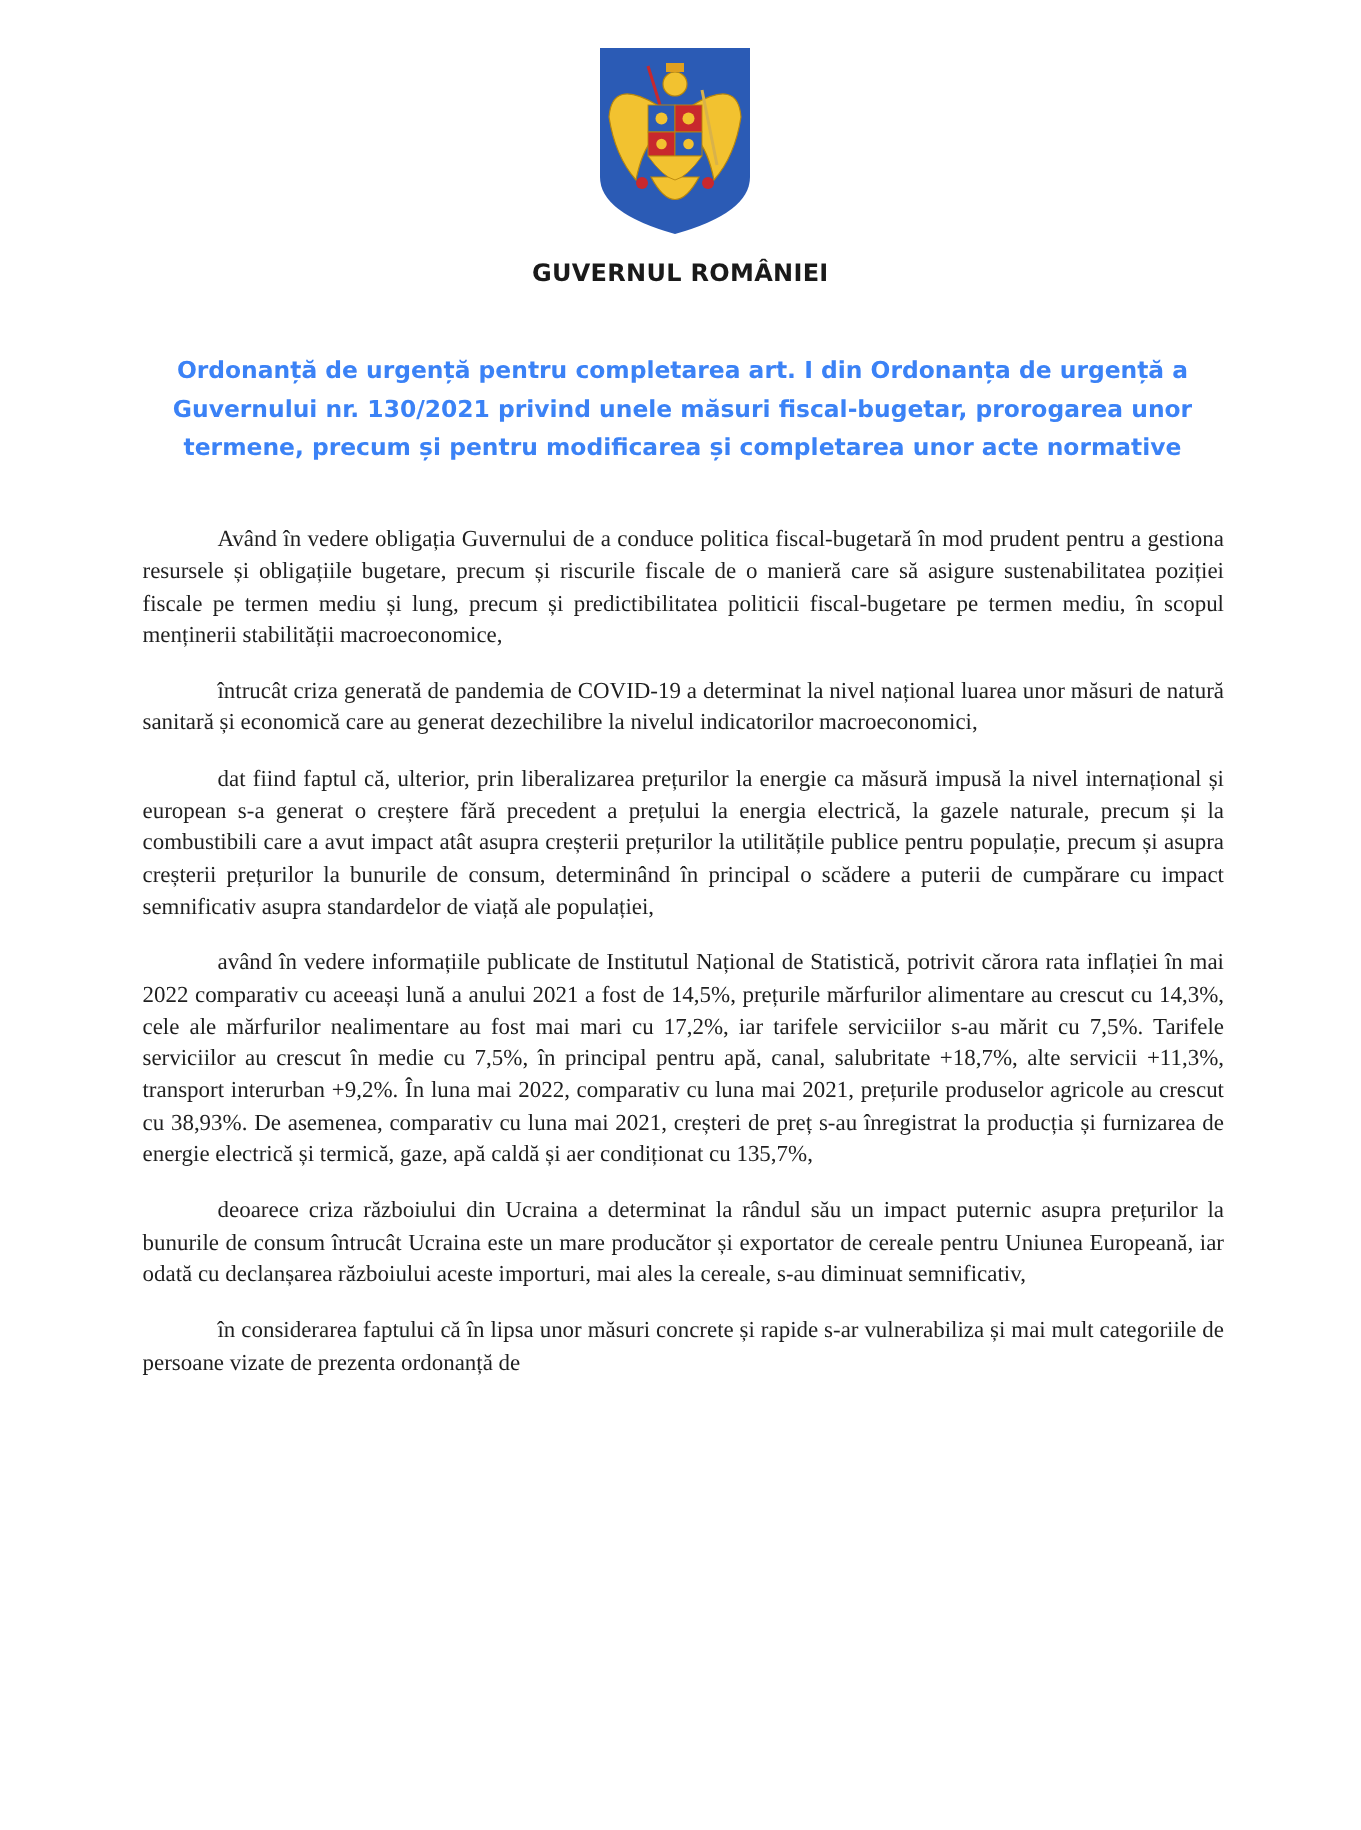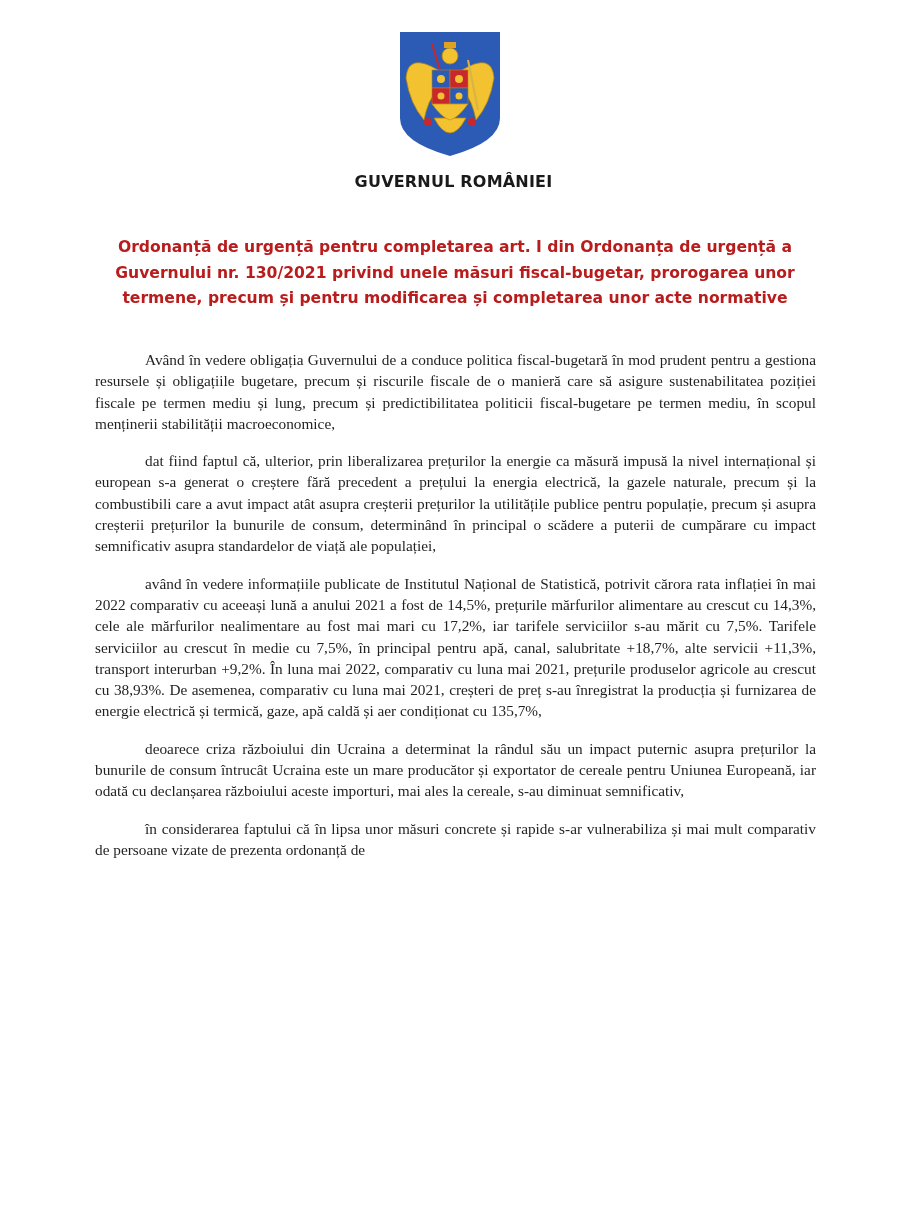--- a/index.html
+++ b/index.html
@@ -3,21 +3,21 @@
 <meta charset="utf-8">
 <style>
   html, body { margin: 0; padding: 0; background: #ffffff; }
   body { width: 907px; height: 1220px; overflow: hidden; position: relative;
          font-family: "DejaVu Sans", sans-serif; color: #1f1f1f; }
   .page { position: absolute; left: 0; top: 0; width: 907px; height: 1220px; background: #fff; }
   .coat { position: absolute; left: 398px; top: 30px; width: 104px; height: 128px; }
   .org { position: absolute; top: 172px; left: 0; width: 907px; text-align: center;
          font-weight: bold; font-size: 16px; letter-spacing: 0.2px; color: #1a1a1a; }
   .title { position: absolute; top: 235px; left: 105px; width: 700px; text-align: center;
-           font-weight: bold; font-size: 15.6px; line-height: 25.5px; color: #b91c1c; }
+           font-weight: bold; font-size: 15.6px; line-height: 25.5px; color: #3b82f6; }
   .body { position: absolute; top: 349px; left: 95px; width: 721px; font-size: 15.3px;
           line-height: 21.3px; text-align: justify; color: #1f1f1f; }
   .para { margin: 0 0 16px 0; text-indent: 50px; font-family: Liberation Serif, serif; }
 </style>
 </head>
 <body>
 
 <div class="page">
 
   <svg class="coat" viewBox="0 0 104 128">
@@ -45,19 +45,20 @@
     <circle cx="30" cy="92" r="4" fill="#c8282d"></circle>
     <circle cx="74" cy="92" r="4" fill="#c8282d"></circle>
   </svg>
 
   <div class="org">GUVERNUL ROMÂNIEI</div>
 
   <div class="title">Ordonanță de urgență pentru completarea art. I din Ordonanța de urgență a Guvernului nr. 130/2021 privind unele măsuri fiscal-bugetar, prorogarea unor termene, precum și pentru modificarea și completarea unor acte normative</div>
 
   <div class="body">
     <p class="para">Având în vedere obligația Guvernului de a conduce politica fiscal-bugetară în mod prudent pentru a gestiona resursele și obligațiile bugetare, precum și riscurile fiscale de o manieră care să asigure sustenabilitatea poziției fiscale pe termen mediu și lung, precum și predictibilitatea politicii fiscal-bugetare pe termen mediu, în scopul menținerii stabilității macroeconomice,</p>
+    <p class="para">întrucât criza generată de pandemia de COVID-19 a determinat la nivel național luarea unor măsuri de natură sanitară și economică care au generat dezechilibre la nivelul indicatorilor macroeconomici,</p>
     <p class="para">dat fiind faptul că, ulterior, prin liberalizarea prețurilor la energie ca măsură impusă la nivel internațional și european s-a generat o creștere fără precedent a prețului la energia electrică, la gazele naturale, precum și la combustibili care a avut impact atât asupra creșterii prețurilor la utilitățile publice pentru populație, precum și asupra creșterii prețurilor la bunurile de consum, determinând în principal o scădere a puterii de cumpărare cu impact semnificativ asupra standardelor de viață ale populației,</p>
     <p class="para">având în vedere informațiile publicate de Institutul Național de Statistică, potrivit cărora rata inflației în mai 2022 comparativ cu aceeași lună a anului 2021 a fost de 14,5%, prețurile mărfurilor alimentare au crescut cu 14,3%, cele ale mărfurilor nealimentare au fost mai mari cu 17,2%, iar tarifele serviciilor s-au mărit cu 7,5%. Tarifele serviciilor au crescut în medie cu 7,5%, în principal pentru apă, canal, salubritate +18,7%, alte servicii +11,3%, transport interurban +9,2%. În luna mai 2022, comparativ cu luna mai 2021, prețurile produselor agricole au crescut cu 38,93%. De asemenea, comparativ cu luna mai 2021, creșteri de preț s-au înregistrat la producția și furnizarea de energie electrică și termică, gaze, apă caldă și aer condiționat cu 135,7%,</p>
     <p class="para">deoarece criza războiului din Ucraina a determinat la rândul său un impact puternic asupra prețurilor la bunurile de consum întrucât Ucraina este un mare producător și exportator de cereale pentru Uniunea Europeană, iar odată cu declanșarea războiului aceste importuri, mai ales la cereale, s-au diminuat semnificativ,</p>
-    <p class="para">în considerarea faptului că în lipsa unor măsuri concrete și rapide s-ar vulnerabiliza și mai mult comparativ de persoane vizate de prezenta ordonanță de</p>
+    <p class="para">în considerarea faptului că în lipsa unor măsuri concrete și rapide s-ar vulnerabiliza și mai mult categoriile de persoane vizate de prezenta ordonanță de</p>
   </div>
 
 </div>
 
 </body></html>

